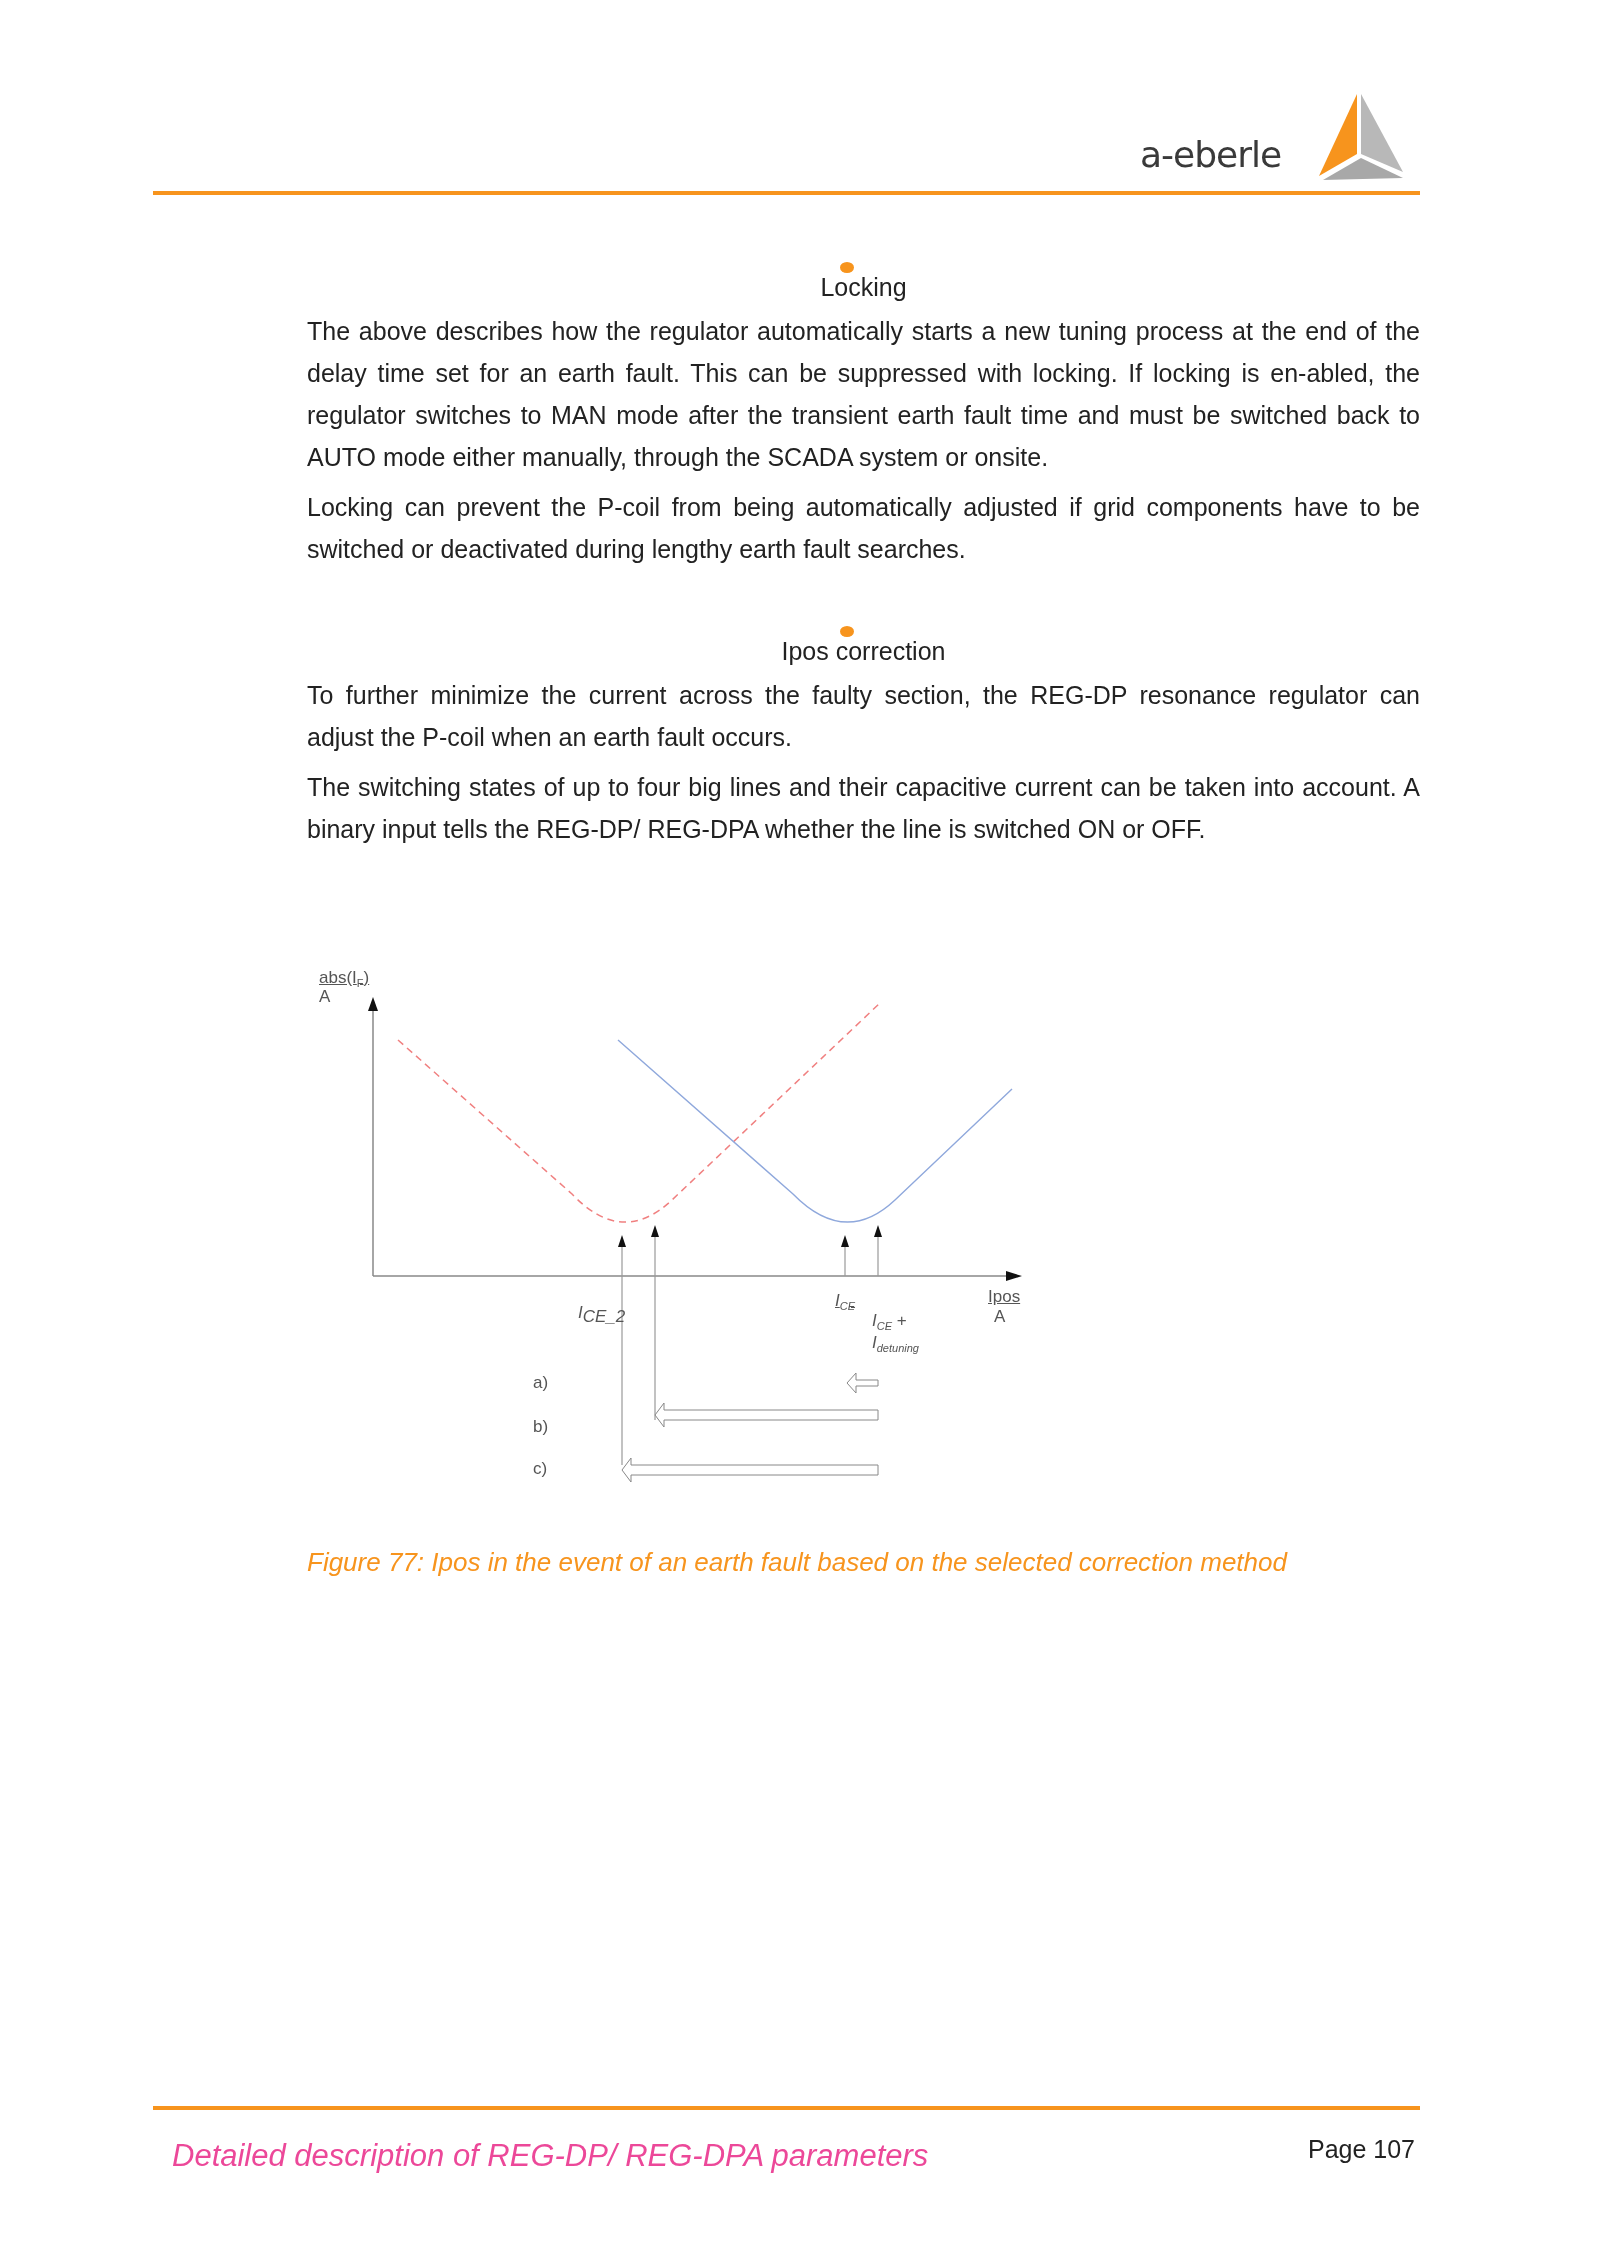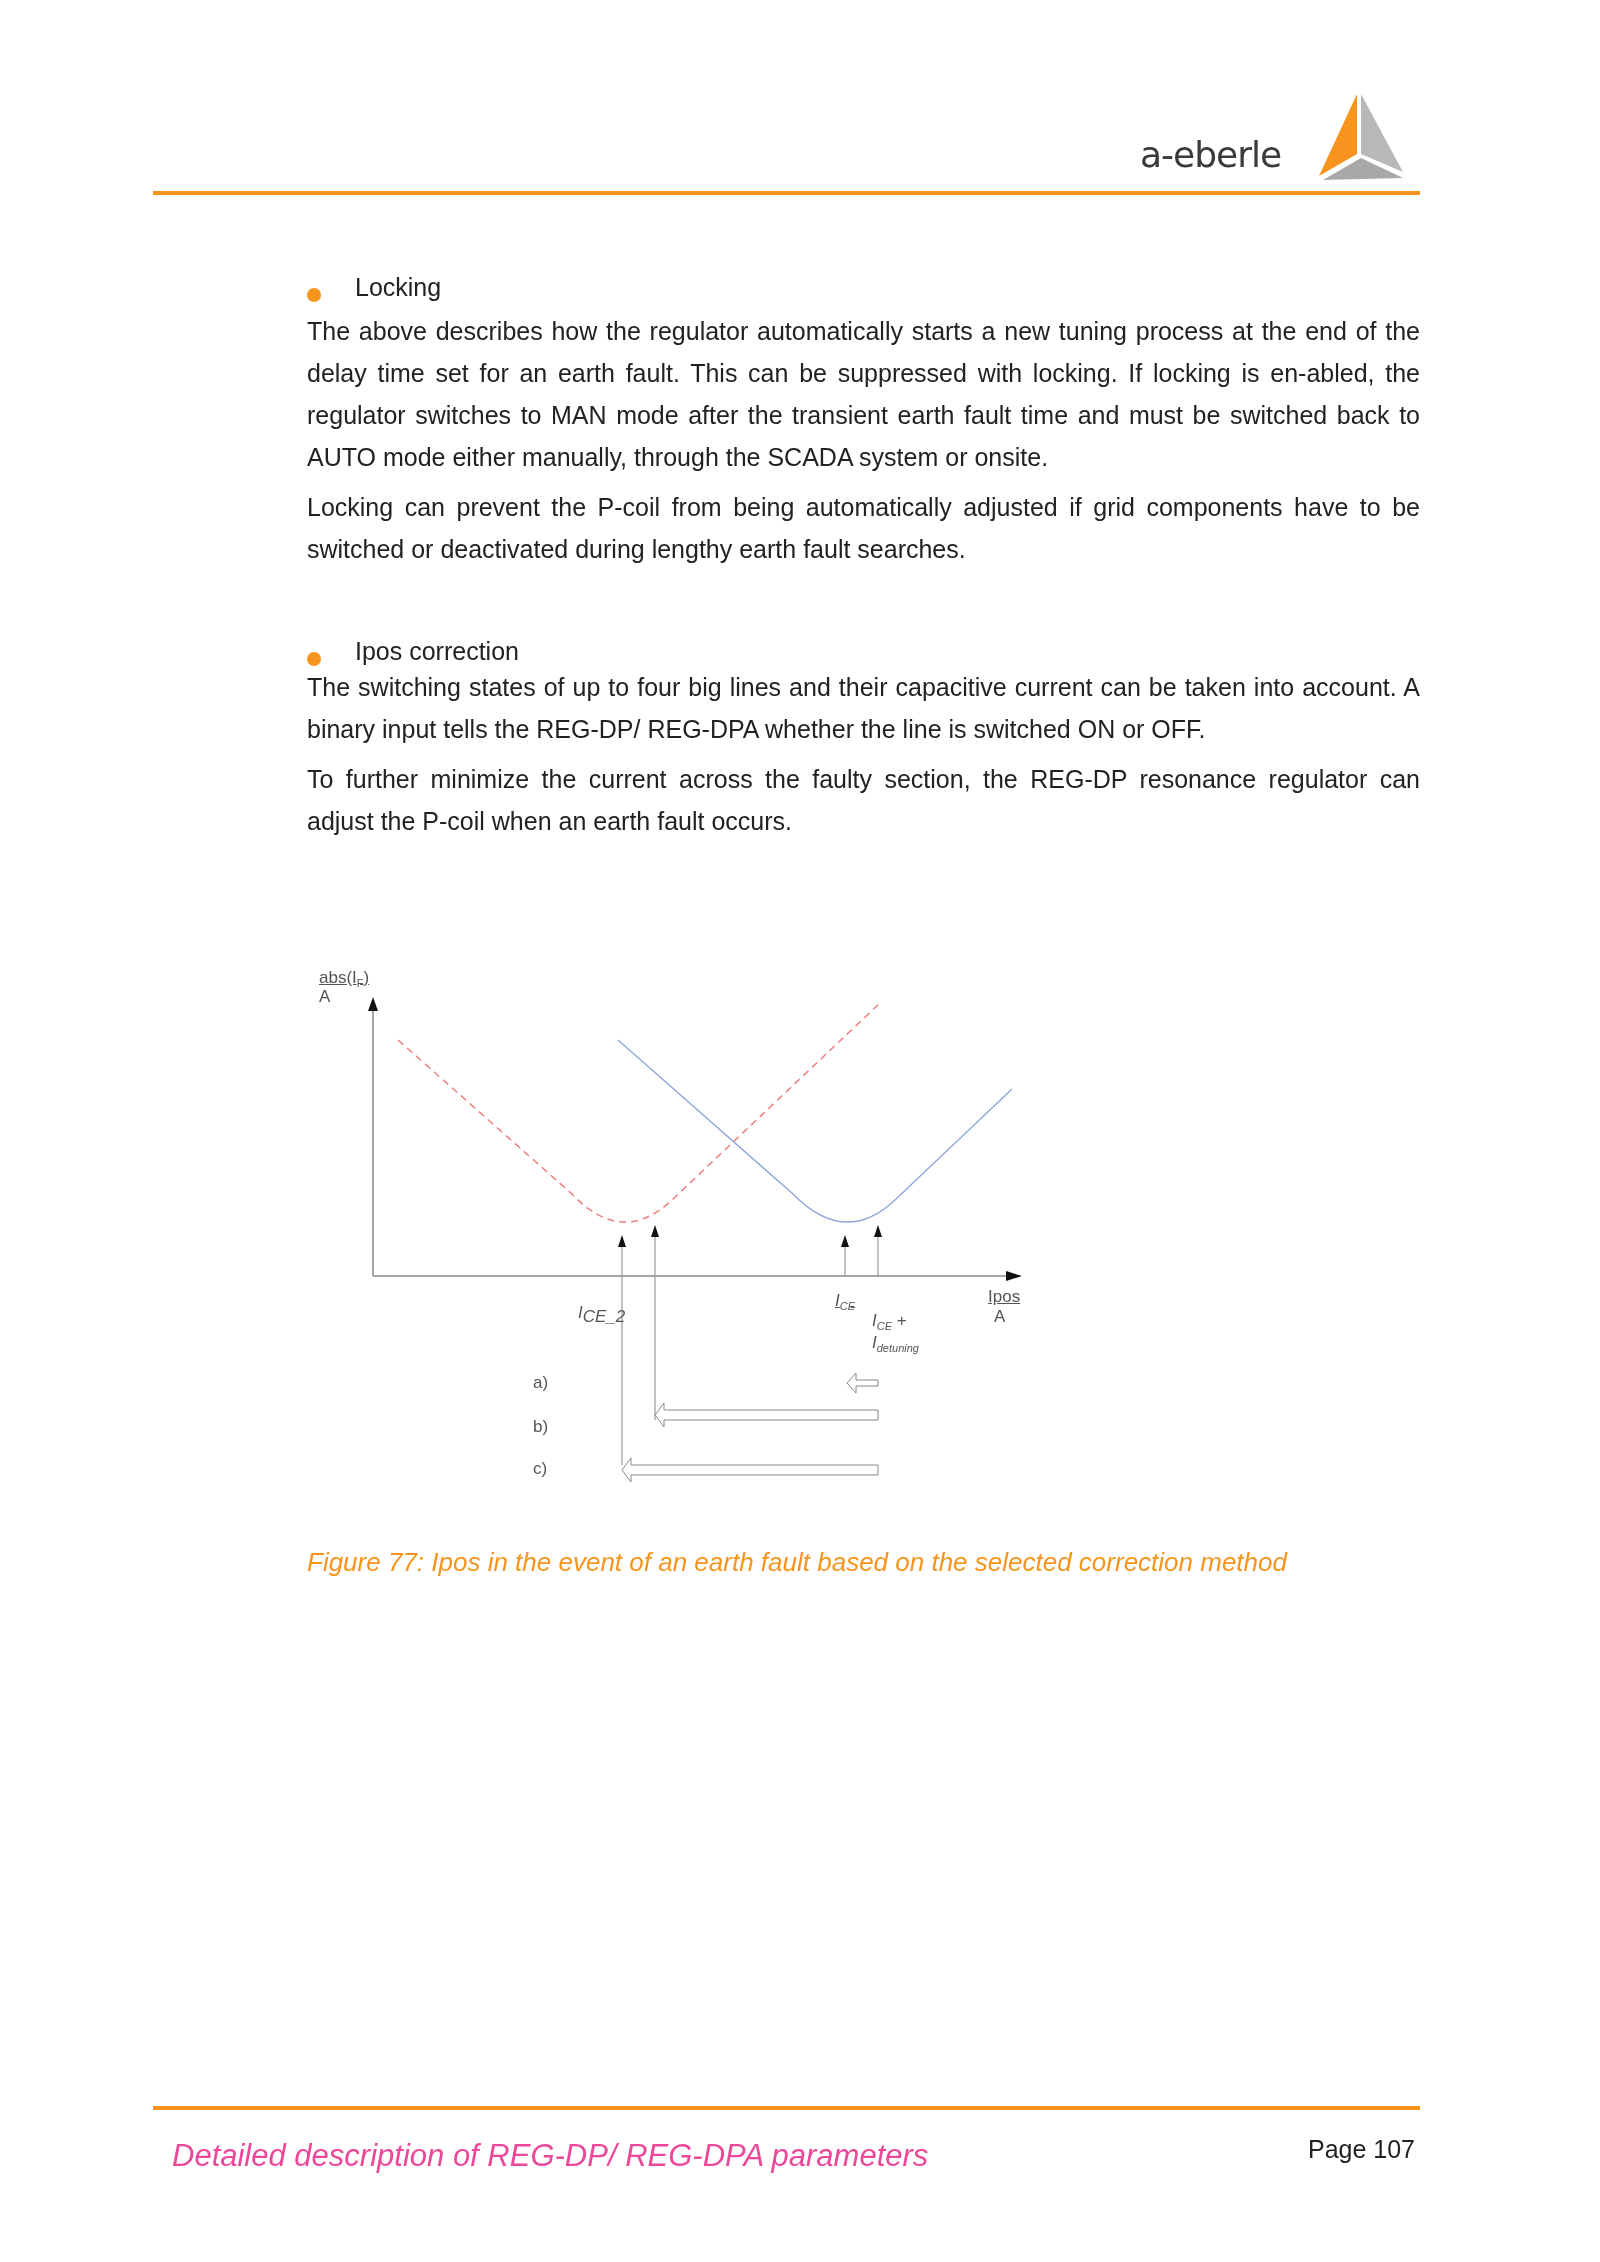--- a/index.html
+++ b/index.html
@@ -1,21 +1,21 @@
 <!DOCTYPE html>
 <html><head>
 <meta charset="utf-8">
 <style>
   html, body { margin:0; padding:0; background:#ffffff; }
   body { width:1600px; height:2262px; position:relative; overflow:hidden; font-family:"Liberation Sans", sans-serif; color:#1a1a1a; }
   .hdr-rule { position:absolute; left:153px; top:191px; width:1267px; height:4px; background:#f7941d; }
   .logo { position:absolute; left:1140px; top:92px; width:270px; height:95px; }
   .logo-text { position:absolute; left:0; top:42px; font-family:"DejaVu Sans", sans-serif; font-size:36px; color:#3a3a3a; letter-spacing:-1px;text-align:center; }
   .content { position:absolute; left:307px; top:262px; width:1113px; font-family:"Liberation Sans", sans-serif; font-size:25px; color:#222; }
-  .bullet-row { display:flex; align-items:flex-end; height:40px; }
+  .bullet-row { display:flex; align-items:center; height:40px;flex-direction:column; }
   .bullet { width:14px; height:14px; border-radius:50%; background:#f7941d; margin-right:34px; margin-left:0; }
   .para { line-height:42px; text-align:justify; margin:0 0 8px 0; }
   .default { font-weight:bold; margin-left:77px; line-height:42px; }
   .diagram { position:absolute; left:300px; top:965px; width:760px; height:540px; }
   .caption { position:absolute; left:307px; top:1547px; font-size:26px; font-style:italic; color:#f7941d; }
   .ftr-rule { position:absolute; left:153px; top:2106px; width:1267px; height:4px; background:#f7941d; }
   .ftr-left { position:absolute; left:172px; top:2138px; font-size:31px; color:#ec4899;font-style:italic; }
   .ftr-right { position:absolute; right:185px; top:2135px; font-size:25px; color:#222; }
   .dlabel { position:absolute; font-family:"Liberation Sans", sans-serif; color:#555; font-size:17px; }
   .ital { font-style:italic; }
@@ -38,22 +38,22 @@
     <span class="bullet"></span>
     <span>Locking</span>
   </div>
   <p class="para" style="margin-top:8px;">The above describes how the regulator automatically starts a new tuning process at the end of the delay time set for an earth fault. This can be suppressed with locking. If locking is en-abled, the regulator switches to MAN mode after the transient earth fault time and must be switched back to AUTO mode either manually, through the SCADA system or onsite.</p>
   <p class="para">Locking can prevent the P-coil from being automatically adjusted if grid components have to be switched or deactivated during lengthy earth fault searches.</p>
 
   <div class="bullet-row" style="margin-top:56px;">
     <span class="bullet"></span>
     <span>Ipos correction</span>
   </div>
+  <p class="para" style="margin-top:8px;">To further minimize the current across the faulty section, the REG-DP resonance regulator can adjust the P-coil when an earth fault occurs.</p>
   <p class="para">The switching states of up to four big lines and their capacitive current can be taken into account. A binary input tells the REG-DP/ REG-DPA whether the line is switched ON or OFF.</p>
-  <p class="para" style="margin-top:8px;">To further minimize the current across the faulty section, the REG-DP resonance regulator can adjust the P-coil when an earth fault occurs.</p>
 </div>
 
 <div class="diagram">
   <svg width="760" height="540" style="position:absolute;left:0;top:0;">
     <defs>
       <marker id="ah" markerWidth="10" markerHeight="10" refX="5" refY="9" orient="auto" markerUnits="userSpaceOnUse">
         <path d="M1,10 L5,0 L9,10 Z" fill="#111"></path>
       </marker>
     </defs>
 

